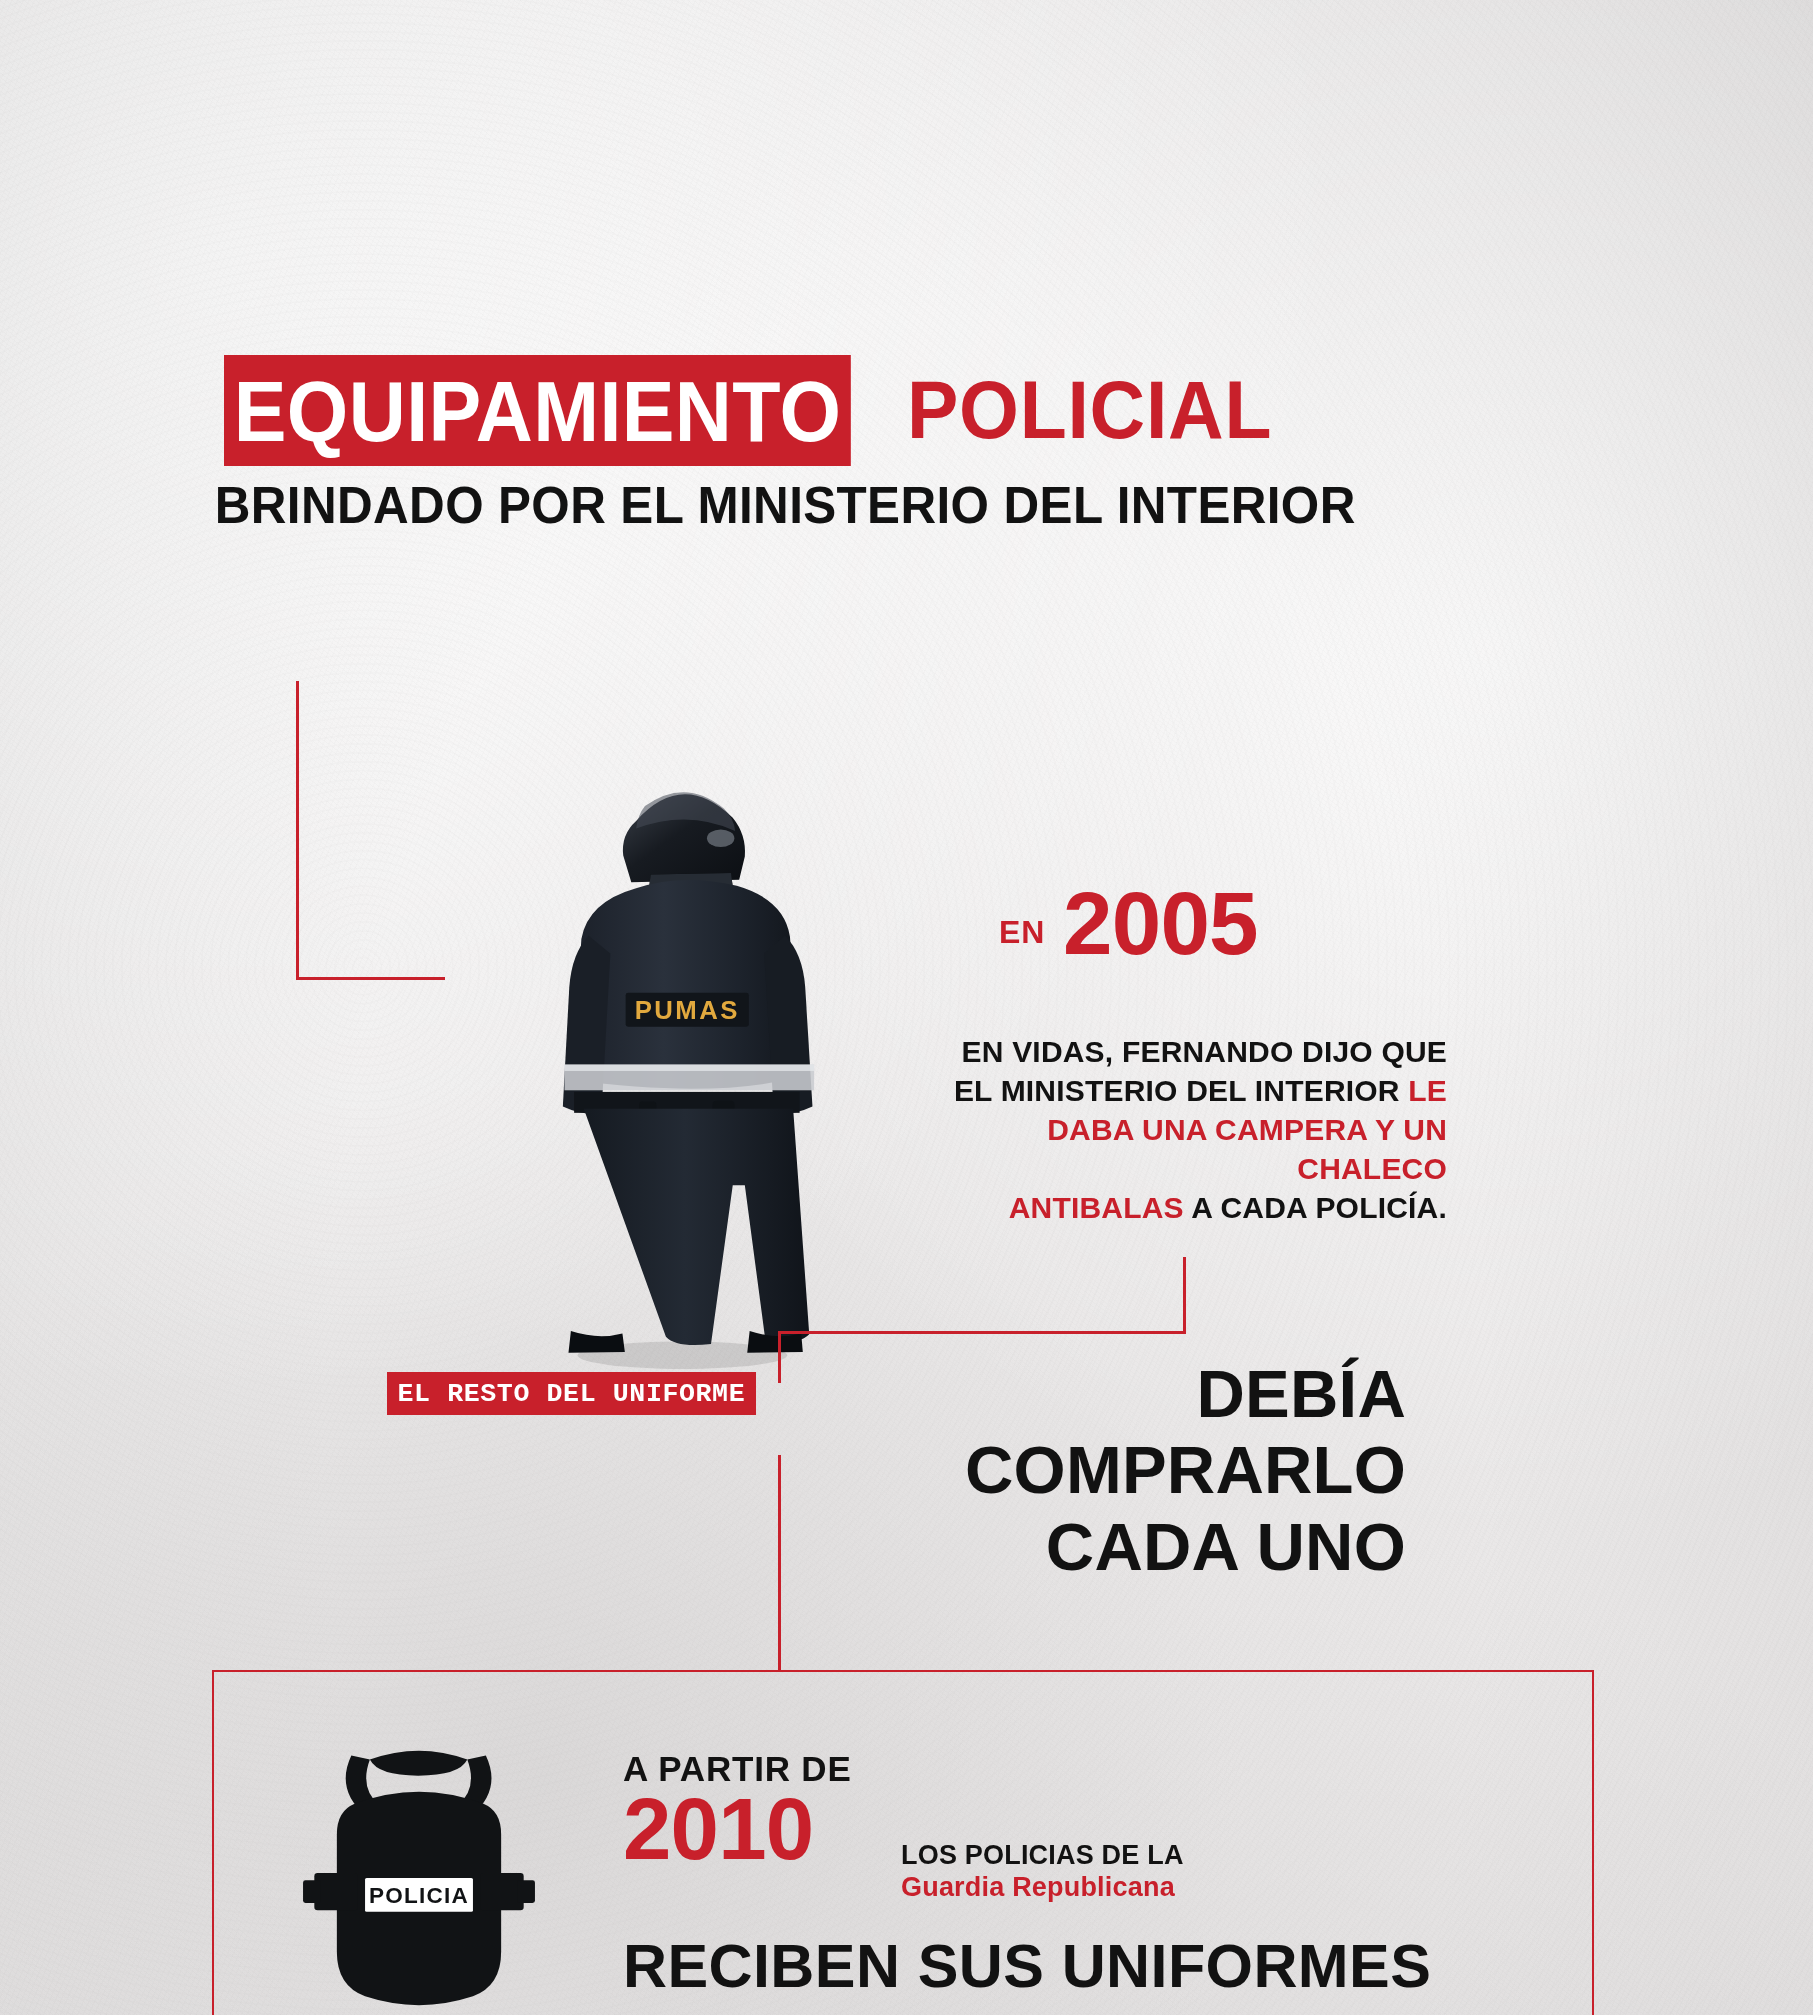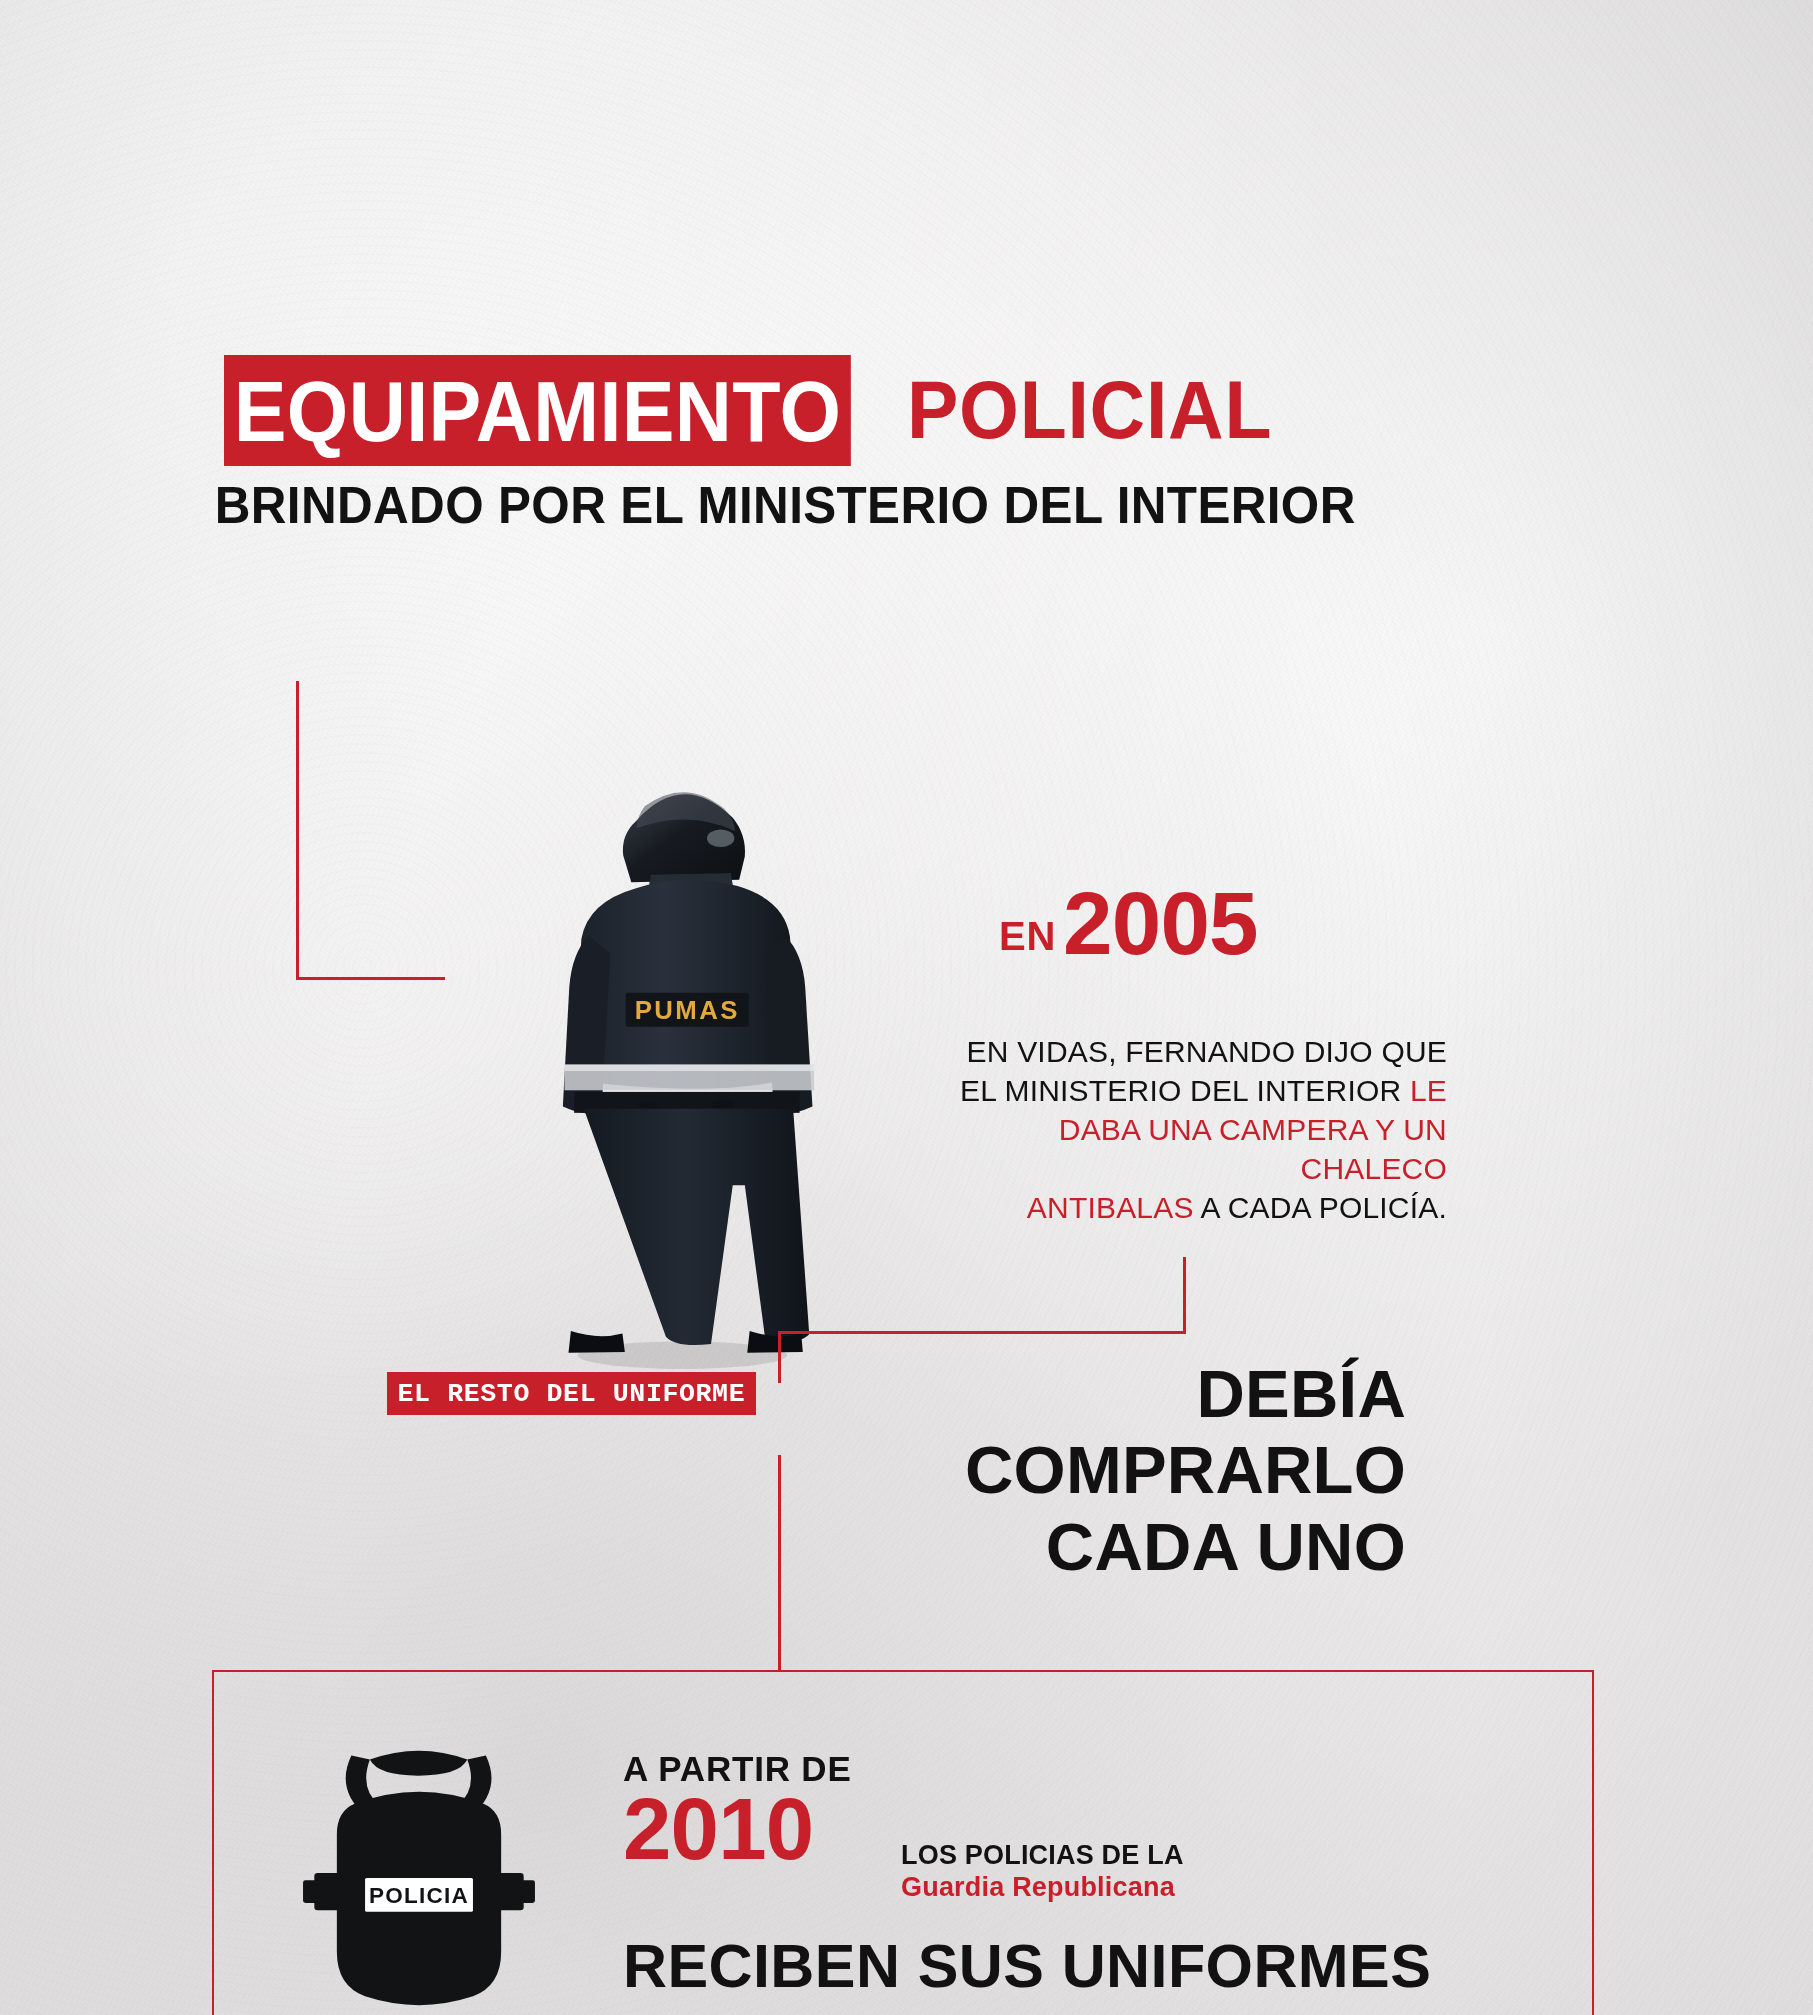--- a/index.html
+++ b/index.html
@@ -100,21 +100,21 @@
   }
 
   
   .line { position: absolute; background: #c8202b; }
 
   
   #year-2005-wrap { left: 999px; top: 879px; }
   .en-label {
     font-family: "Liberation Sans Narrow", "Liberation Sans", sans-serif;
     color: #c8202b;
-    font-size: 40px;
+    font-size: 32px;
     font-weight: bold;
     letter-spacing: 0.8px;
     position: absolute;
     left: 0;
     top: 35px;
   }
   .big-year {
     font-family: Liberation Sans, sans-serif;
     color: #c8202b;
     font-size: 89px;
@@ -126,21 +126,21 @@
     top: 0;
   }
   #para-2005 {
     left: 923px;
     top: 1032px;
     width: 524px;
     text-align: right;
     font-family: "Liberation Sans Narrow", "Liberation Sans", sans-serif;
     font-size: 30px;
     line-height: 1.30;
-    font-weight: normal;
+    font-weight: bold;
     color: #121212;
     letter-spacing: 0.2px;
   }
 
   
   #resto-tag {
     left: 387px;
     top: 1372px;
     background: #c8202b;
     color: #ffffff;

